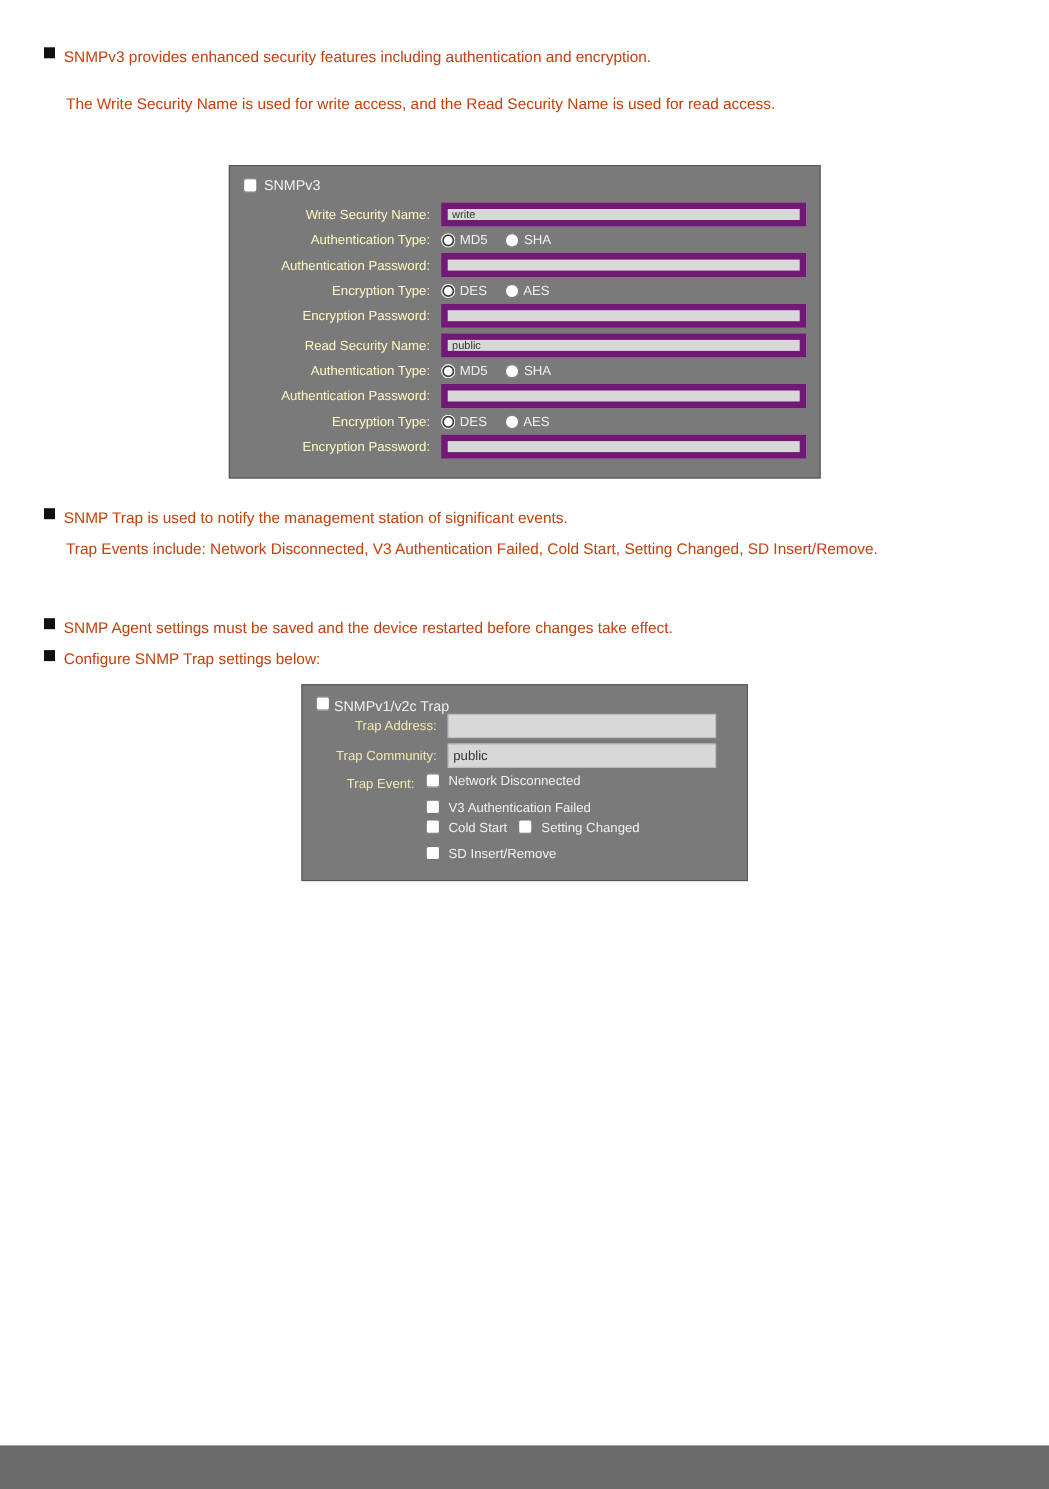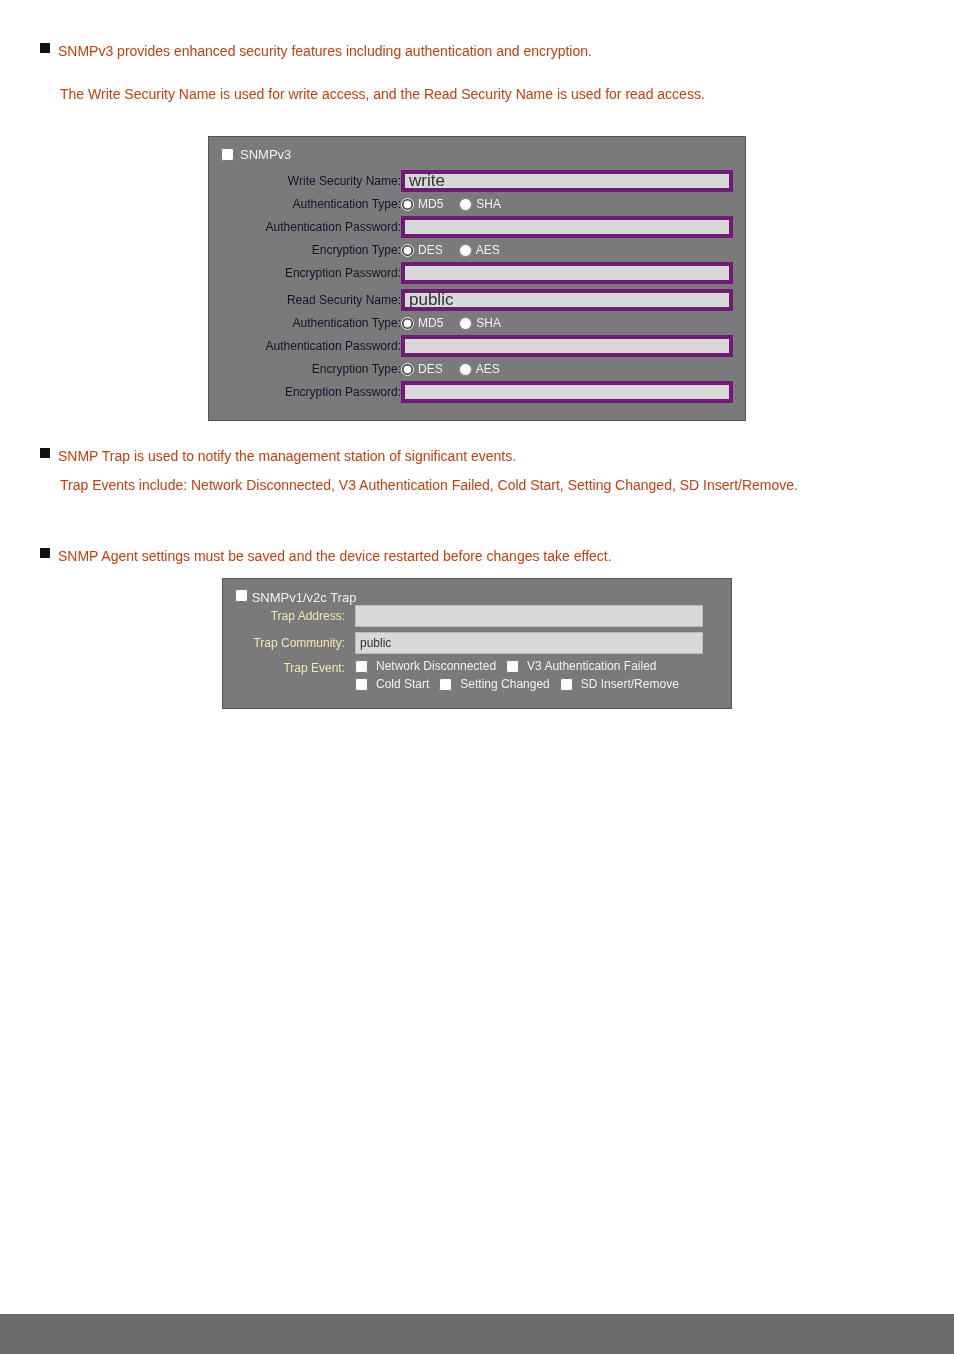--- a/index.html
+++ b/index.html
@@ -36,31 +36,32 @@
       margin-right: 6px;
     }
     .form-row {
       display: flex;
       align-items: center;
       margin-bottom: 5px;
     }
     .form-label {
       width: 180px;
       text-align: right;
-      font-size: 12px;
-      color: #0f172a;
+      padding-right: 10px;
+      font-size: 12px;
+      color: #fef9c3;
       white-space: nowrap;
     }
     .form-input {
       flex: 1;
       height: 22px;
       background: #d8d8d8;
-      border: 4px solid #701a75;
+      border: 6px solid #701a75;
       padding: 2px 4px;
-      font-size: 17px;
+      font-size: 10px;
       color: #333;
     }
     .radio-group {
       display: flex;
       align-items: center;
       gap: 16px;
     }
     .radio-item {
       display: flex;
       align-items: center;
@@ -93,21 +94,21 @@
       margin-right: 8px;
     }
     .body-text {
       font-size: 14px;
       color: #c2410c;
       line-height: 1.65;
     }
     .trap-box {
       background: #7a7a7a;
       border: 1px solid #555;
-      width: 510px;
+      width: 406px;
       margin: 10px auto 10px auto;
       padding: 10px 28px 12px 12px;
       color: #f0f0f0;
     }
     .trap-row {
       display: flex;
       align-items: center;
       margin-bottom: 5px;
     }
     .trap-label {
@@ -129,21 +130,21 @@
     .checkbox-group {
       display: flex;
       align-items: center;
       flex-wrap: wrap;
       gap: 10px;
       font-size: 12px;
       color: #f0f0f0;
     }
     .checkbox-item {
       display: flex;
-      align-items: flex-end;
+      align-items: flex-start;
       gap: 8px;
     }
     .trap-event-col {
       display: flex;
       flex-direction: column;
       gap: 4px;
     }
     .spacer { height: 14px; }
   </style>
 </head>
@@ -152,21 +153,21 @@
 <div class="page-content">
 
   <div class="bullet-row section-block">
     <div class="bullet-square"></div>
     <div class="body-text">
       <span>SNMPv3 provides enhanced security features including authentication and encryption.</span>
     </div>
   </div>
 
   <div class="spacer"></div>
-  <div class="body-text" style="margin-left:20px; margin-bottom:6px;">
+  <div class="body-text" style="margin-left:20px; margin-bottom:20px;">
     <span>The Write Security Name is used for write access, and the Read Security Name is used for read access.</span>
   </div>
 
   <div class="spacer"></div>
 
   <div class="config-box">
 
     <div class="section-header">
       <input type="checkbox" id="snmpv3check" style="">
       <label for="snmpv3check">SNMPv3</label>
@@ -274,20 +275,24 @@
 
   <div class="spacer"></div>
   <div class="spacer"></div>
   <div class="spacer"></div>
 
   <div class="bullet-row section-block">
     <div class="bullet-square"></div>
     <div class="body-text">SNMP Agent settings must be saved and the device restarted before changes take effect.</div>
   </div>
 
+  <div class="bullet-row section-block">
+    <div class="bullet-square"></div>
+    <div class="body-text">Configure SNMP Trap settings below:</div>
+  </div>
 
   <div class="trap-box">
 
     <div class="section-header">
       <input type="checkbox" id="trapcheck" style="">
       <label for="trapcheck">SNMPv1/v2c Trap</label>
     </div>
 
     <div class="trap-row">
       <div class="trap-label">Trap Address:</div>

